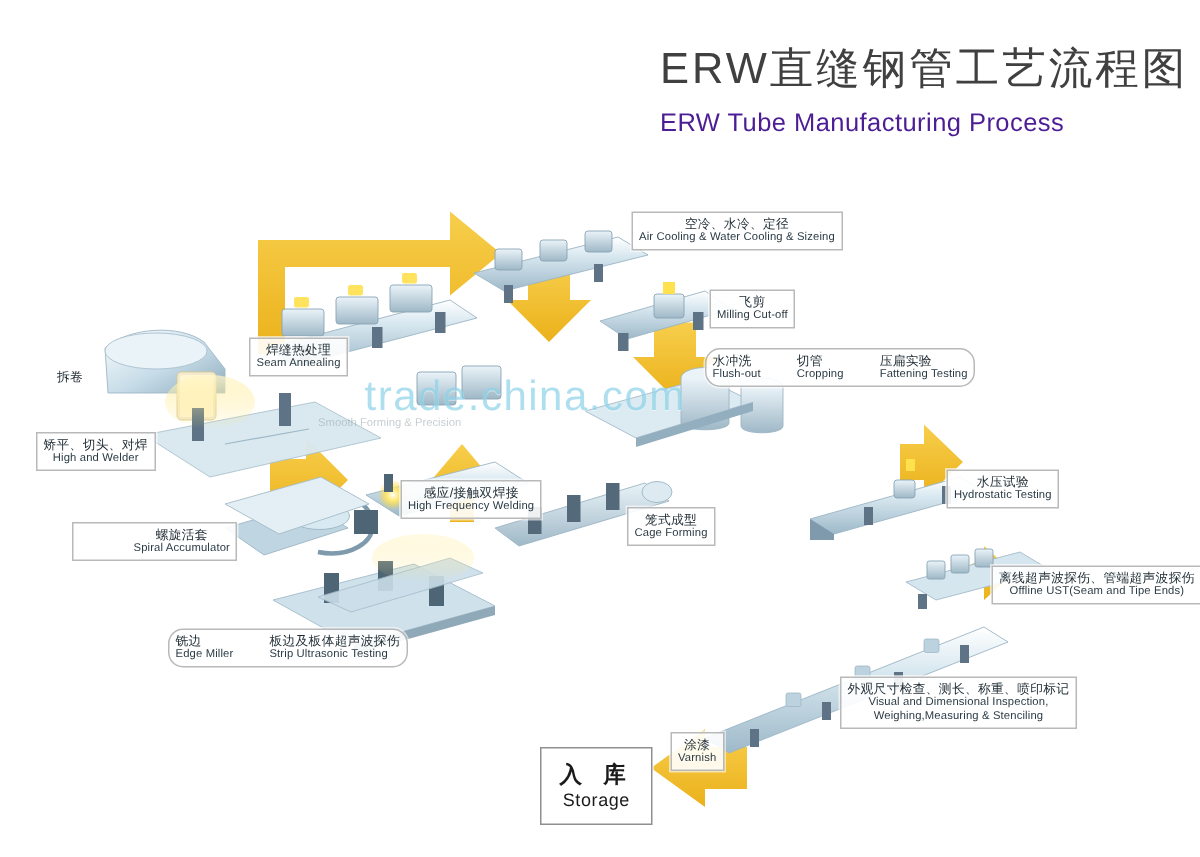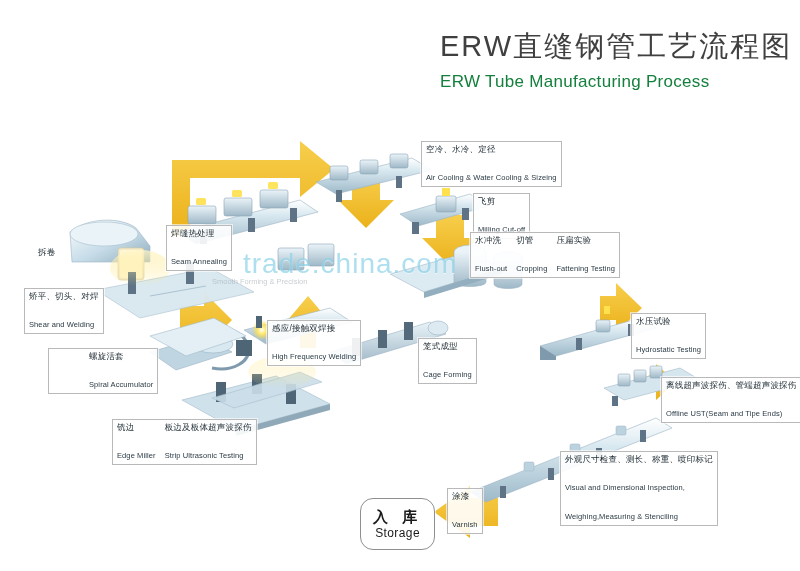--- a/index.html
+++ b/index.html
@@ -4,31 +4,31 @@
 <title>ERW Tube Manufacturing Process</title>
 <style>
   html,body{margin:0;padding:0;background:#fff;}
   body{width:800px;height:571px;overflow:hidden;
        font-family:"Liberation Sans","DejaVu Sans",sans-serif;}
   #stage{position:relative;width:800px;height:571px;background:#ffffff;overflow:hidden;}
 
   
   #title-block{position:absolute;left:440px;top:30px;width:340px;}
   #title-cn{font-size:29px;letter-spacing:2px;color:#404040;line-height:1.15;white-space:nowrap;}
-  #title-en{font-size:17px;color:#15803d;letter-spacing:.3px;margin-top:9px;white-space:nowrap;}
+  #title-en{font-size:17px;color:#4c1d95;letter-spacing:.3px;margin-top:9px;white-space:nowrap;}
 
   
   .lbl{position:absolute;background:rgba(255,255,255,.90);border:1px solid #b9b9b9;
        padding:2px 4px 3px 4px;line-height:1.18;color:#23313a;white-space:nowrap;
        box-shadow:0 0 0 1px rgba(255,255,255,.6);}
   .lbl .cn{font-size:8.5px;color:#1e2b33;letter-spacing:.2px;}
-  .lbl .en{font-size:7.5px;color:#2a3a44;letter-spacing:.1px;margin-top:20px;}
+  .lbl .en{font-size:7.5px;color:#2a3a44;letter-spacing:.1px;}
   .lbl.plain{border:none;background:rgba(255,255,255,.82);box-shadow:none;}
-  .lbl.multi .cn,.lbl.multi .en{display:block;}
-  .lbl.cols{display:flex;gap:9px;}
+  .lbl.multi .cn,.lbl.multi .en{display:block;text-align:center;}
+  .lbl.cols{display:flex;gap:24px;border-radius:10px;}
   .lbl.cols .col{display:flex;flex-direction:column;}
   .lbl.big{border:1px solid #8f8f8f;padding:9px 12px;text-align:center;background:#fff;}
   .lbl.big .cn{font-size:15px;letter-spacing:5px;font-weight:bold;color:#1a1a1a;}
   .lbl.big .en{font-size:12px;letter-spacing:.4px;color:#1a1a1a;margin-top:0;}
 
   
   #scene{position:absolute;left:0;top:0;width:800px;height:571px;}
 
   
   #watermark{position:absolute;left:243px;top:248px;font-size:28px;letter-spacing:1px;
@@ -256,21 +256,21 @@
     <div id="title-cn">ERW直缝钢管工艺流程图</div>
     <div id="title-en">ERW Tube Manufacturing Process</div>
   </div>
 
   <div class="lbl plain" style="left:34px;top:239px;">
     <span class="cn">拆卷</span>
   </div>
 
   <div class="lbl multi" style="left:24px;top:288px;">
     <span class="cn">矫平、切头、对焊</span>
-    <span class="en">Shear and Welding</span>
+    <span class="en">High and Welder</span>
   </div>
 
   <div class="lbl multi" style="left:48px;top:348px;padding-left:40px;">
     <span class="cn">螺旋活套</span>
     <span class="en">Spiral Accumulator</span>
   </div>
 
   <div class="lbl cols" style="left:112px;top:419px;">
     <span class="col">
       <span class="cn">铣边</span>
@@ -336,18 +336,18 @@
   <div class="lbl multi" style="left:661px;top:377px;">
     <span class="cn">离线超声波探伤、管端超声波探伤</span>
     <span class="en">Offline UST(Seam and Tipe Ends)</span>
   </div>
 
   <div class="lbl multi" style="left:447px;top:488px;">
     <span class="cn">涂漆</span>
     <span class="en">Varnish</span>
   </div>
 
-  <div class="lbl big multi" style="left:360px;top:498px;border-radius:13px;">
+  <div class="lbl big multi" style="left:360px;top:498px;">
     <span class="cn">入 库</span>
     <span class="en">Storage</span>
   </div>
 
 </div>
 
 </body></html>

